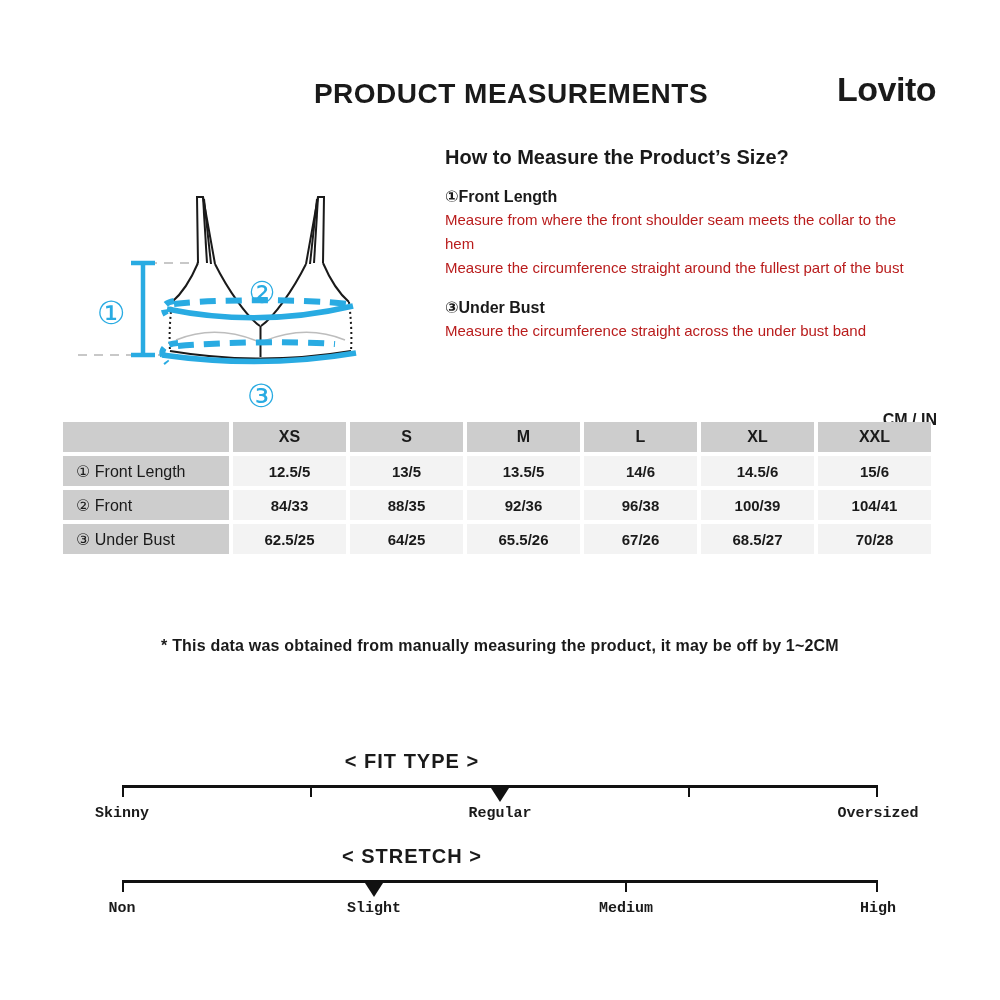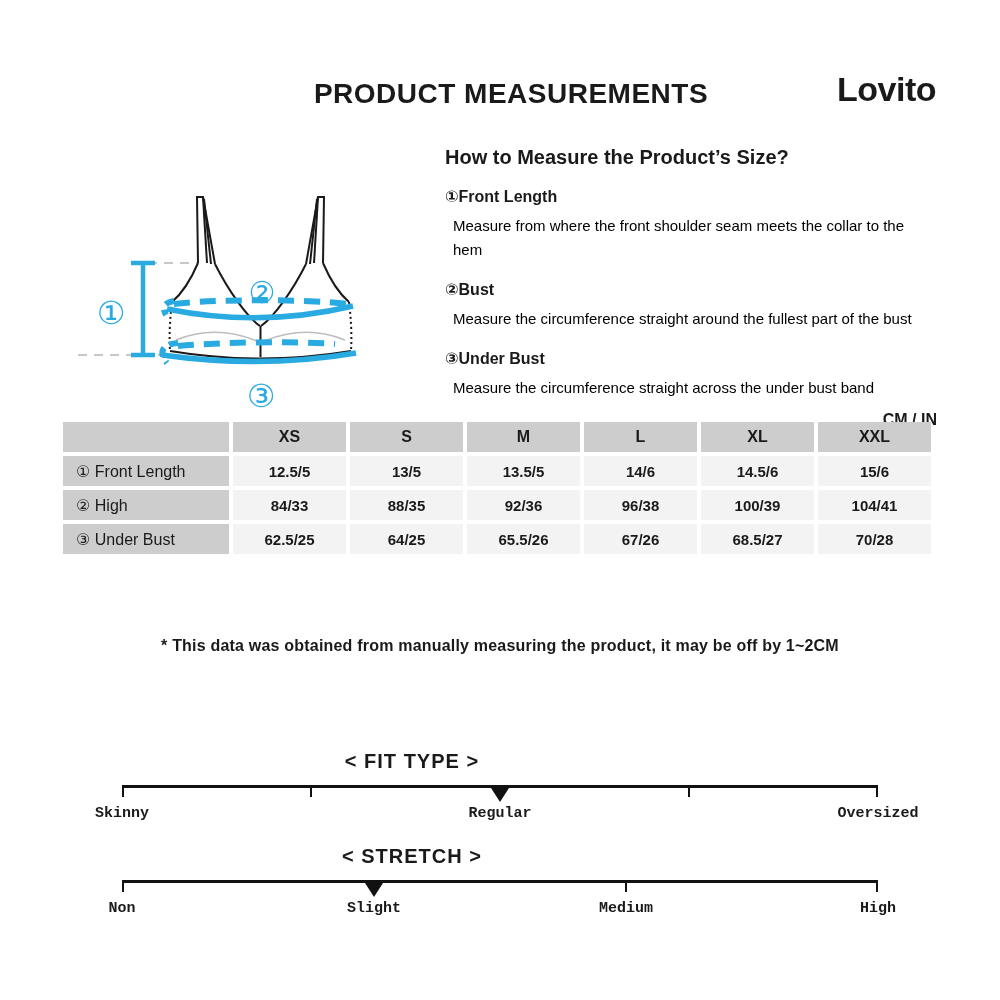--- a/index.html
+++ b/index.html
@@ -13,21 +13,21 @@
     font-size:28px;font-weight:bold;letter-spacing:.5px;
   }
   .brand{
     position:absolute;top:70px;right:64px;font-size:34px;font-weight:bold;
     letter-spacing:-.5px;
   }
   
   .howto{position:absolute;left:445px;top:146px;width:496px;}
   .howto-heading{margin:0 0 12px;font-size:20px;font-weight:bold;}
   .mi-label{font-size:16px;font-weight:bold;margin:18px 0 2px;}
-  .mi-desc{font-size:15px;color:#000000;line-height:24px;margin:8px;max-width:472px;}
+  .mi-desc{font-size:15px;color:#b91c1c;line-height:24px;margin:0;max-width:472px;}
   
   .units{position:absolute;top:411px;right:63px;font-size:16px;font-weight:bold;}
   
   .size-table{
     position:absolute;left:59px;top:418px;
     border-collapse:separate;border-spacing:4px;table-layout:fixed;
   }
   .size-table th,.size-table td{height:30px;text-align:center;vertical-align:middle;padding:0;}
   .size-table .hd{width:113px;background:#cdcdcd;font-size:16px;font-weight:bold;}
   .size-table .corner{width:166px;background:#cdcdcd;}
@@ -121,21 +121,20 @@
 </svg>
 
 <div class="howto">
   <h2 class="howto-heading">How to Measure the Product’s Size?</h2>
 
   <div>
     <div class="mi-label">①Front Length</div>
     <p class="mi-desc">Measure from where the front shoulder seam meets the collar to the hem</p>
   </div>
   <div>
-    <div class="mi-label">②Bust</div>
     <p class="mi-desc">Measure the circumference straight around the fullest part of the bust</p>
   </div>
   <div>
     <div class="mi-label">③Under Bust</div>
     <p class="mi-desc">Measure the circumference straight across the under bust band</p>
   </div>
 </div>
 
 <div class="units">CM / IN</div>
 
@@ -153,21 +152,21 @@
   <tr>
     <td class="lbl">① Front Length</td>
     <td class="val">12.5/5</td>
     <td class="val">13/5</td>
     <td class="val">13.5/5</td>
     <td class="val">14/6</td>
     <td class="val">14.5/6</td>
     <td class="val">15/6</td>
   </tr>
   <tr>
-    <td class="lbl">② High</td>
+    <td class="lbl">② Front</td>
     <td class="val">84/33</td>
     <td class="val">88/35</td>
     <td class="val">92/36</td>
     <td class="val">96/38</td>
     <td class="val">100/39</td>
     <td class="val">104/41</td>
   </tr>
   <tr>
     <td class="lbl">③ Under Bust</td>
     <td class="val">62.5/25</td>

